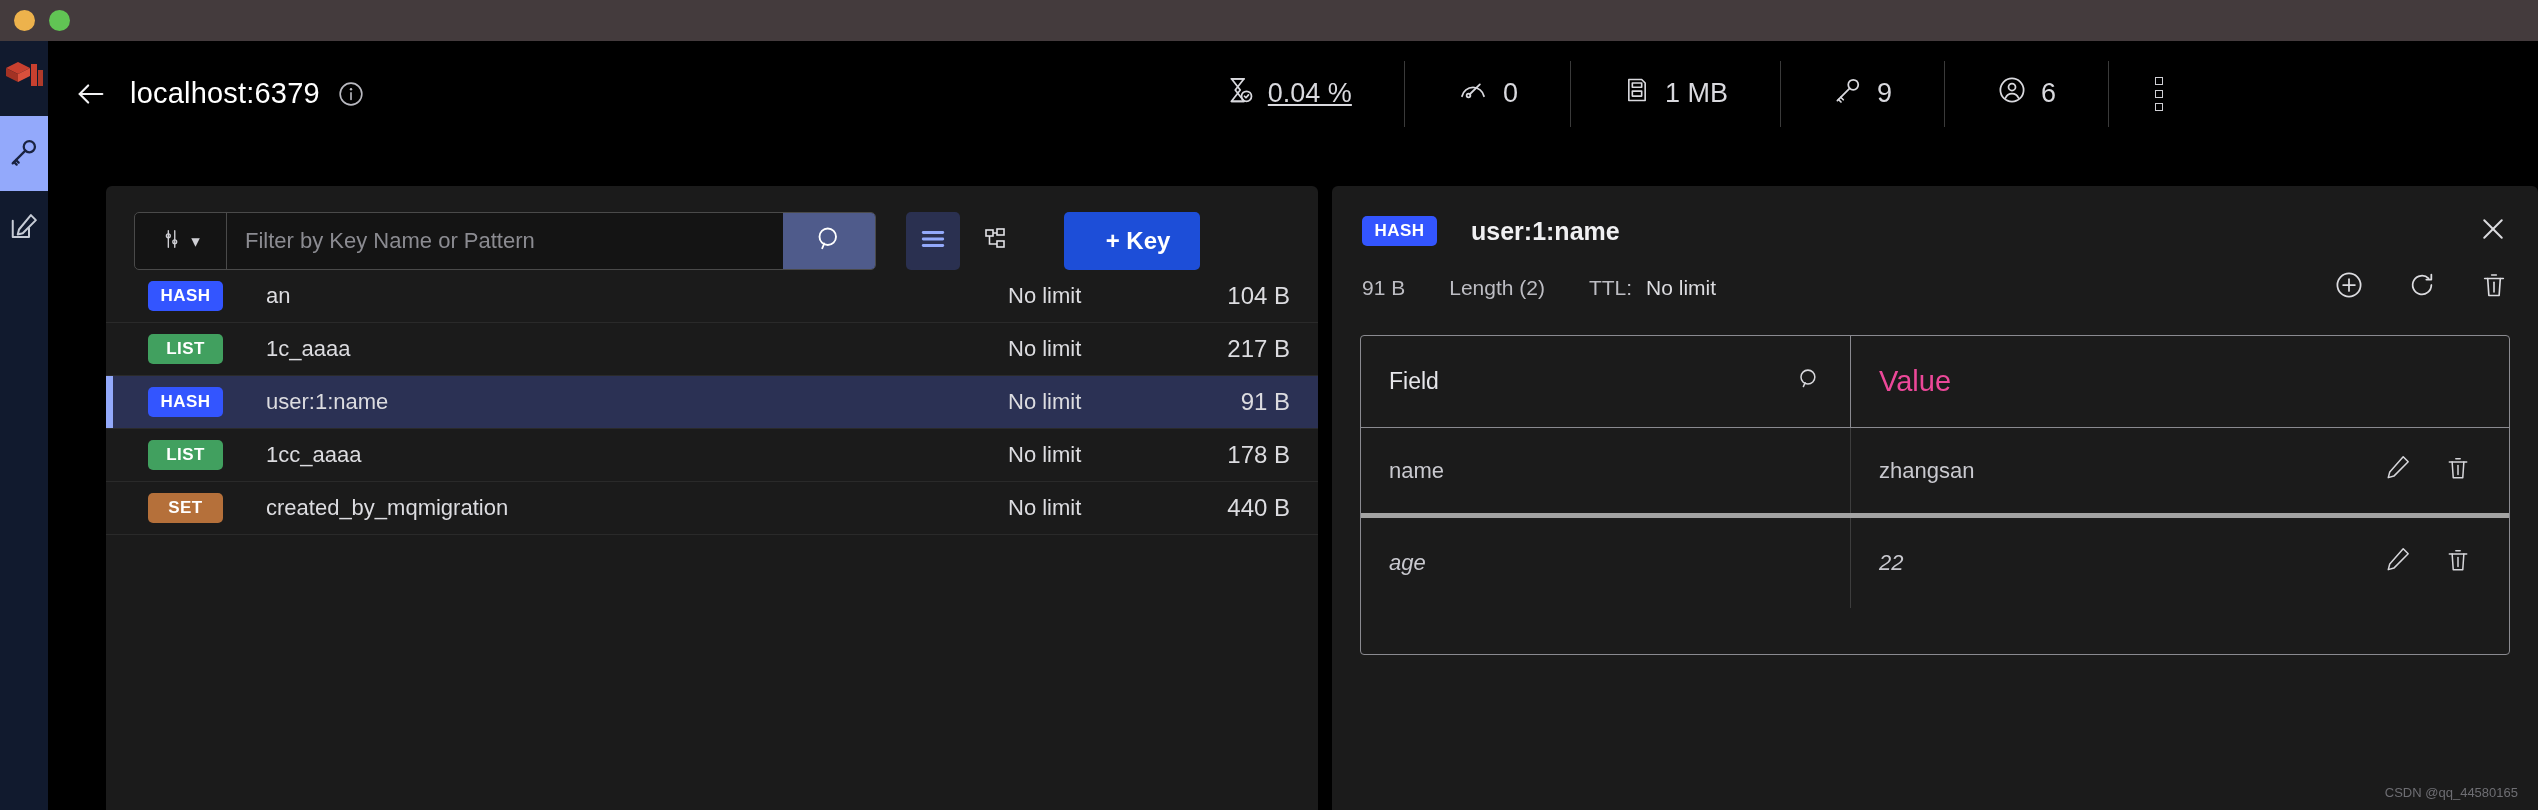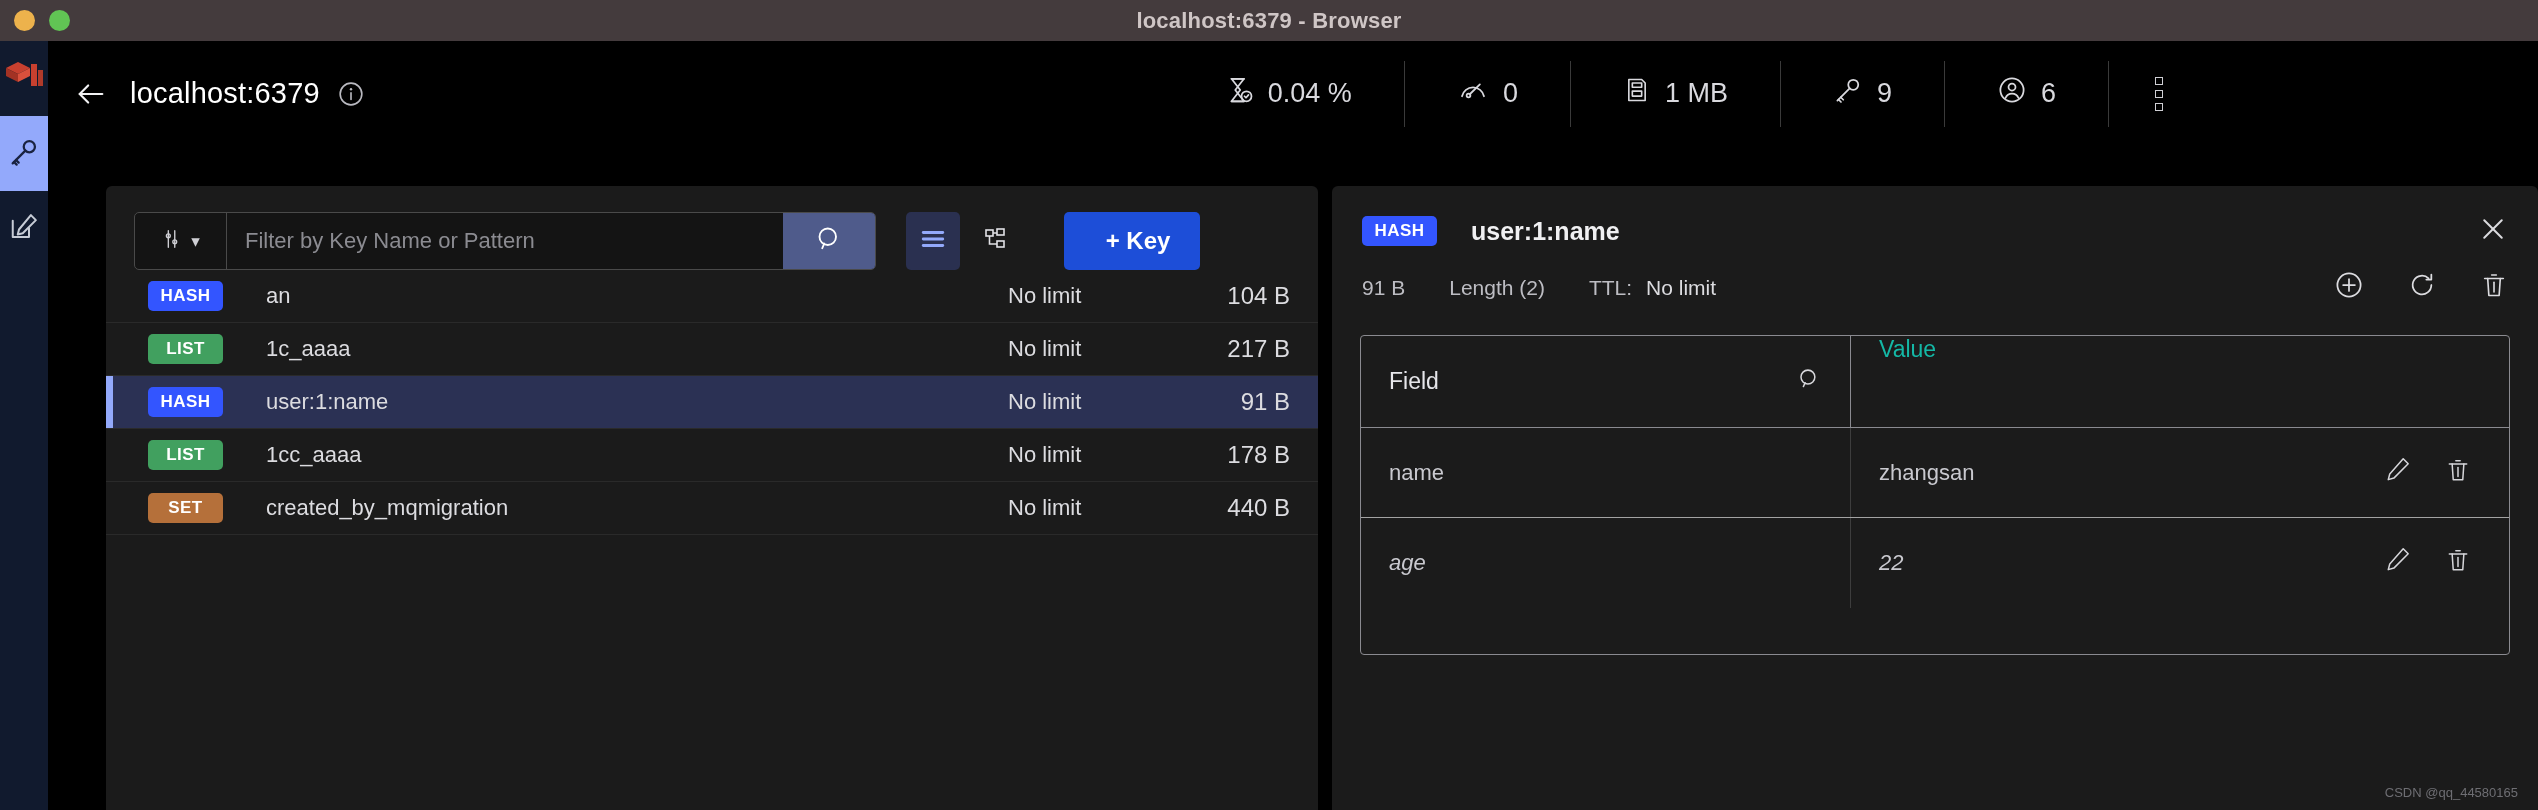--- a/index.html
+++ b/index.html
@@ -45,21 +45,21 @@
   .host-title {
     margin-left:22px; color:#fff; font-size:29px; font-weight:400; letter-spacing:.2px;
   }
   .info-icon { margin-left:18px; width:26px; height:26px; }
   .metrics { margin-left:auto; display:flex; align-items:center; height:66px; }
   .metric {
     display:flex; align-items:center; gap:14px;
     padding:0 52px; height:66px; color:#d9d9de; font-size:27px;
     border-left:1px solid #3a3a3a;
   }
-  .metric:first-child { border-left:none; padding-left:30px; }
+  .metric:first-child { border-left:none; padding-left:30px;text-decoration:underline; }
   .metric svg { flex:none; }
   .kebab { padding:0 40px 0 46px; height:66px; display:flex; align-items:center; border-left:1px solid #3a3a3a; }
   .kebab .sq { width:8px; height:8px; border:1.6px solid #cfcfd4; margin:2.5px 0; }
   .kebab-wrap { display:flex; flex-direction:column; align-items:center; }
 
   
   .left-panel {
     position:absolute; left:106px; top:186px; width:1212px; height:624px;
     background:#1b1b1b; border-radius:6px 6px 0 0; overflow:hidden;
   }
@@ -146,22 +146,22 @@
   .kv-table {
     margin:30px 28px 0 28px; border:1px solid #8a8a90;
     border-radius:4px; overflow:hidden; height:320px;
   }
   .kv-head { display:flex; height:92px; border-bottom:1px solid #8a8a90; }
   .kv-head .c1 {
     width:490px; border-right:1px solid #8a8a90;
     display:flex; align-items:center; padding:0 28px; color:#e6e6ea; font-size:23px;
   }
   .kv-head .c1 .s { margin-left:auto; cursor:pointer; }
-  .kv-head .c2 { flex:1; display:flex; align-items:flex-start; padding:0 28px; color:#14b8a6; font-size:23px; }
-  .kv-row { display:flex; height:90px; border-bottom:1px solid #a3a3a3; }
+  .kv-head .c2 { flex:1; display:flex; align-items:center; padding:0 28px; color:#ec4899; font-size:29px; }
+  .kv-row { display:flex; height:90px; border-bottom:5px solid #a3a3a3; }
   .kv-row:last-child { border-bottom:none;font-style:italic; }
   .kv-row .c1 {
     width:490px; border-right:1px solid #3d3d3d; display:flex; align-items:center;
     padding:0 28px; color:#c9c9cf; font-size:22px;
   }
   .kv-row .c2 {
     flex:1; display:flex; align-items:center; padding:0 28px; color:#c9c9cf; font-size:22px;
   }
   .kv-row .row-acts { margin-left:auto; display:flex; gap:34px; padding-right:10px; }
   .kv-row .row-acts span { cursor:pointer; }
@@ -173,21 +173,20 @@
 </head>
 <body>
 
 <div class="app">
 
   <div class="titlebar">
     <div class="dots">
       <div class="dot yellow"></div>
       <div class="dot green"></div>
     </div>
-    <div class="title-text">localhost:6379 - Browser</div>
   </div>
 
   <div class="sidebar">
     <div class="sb-logo">
       <span>
         <svg width="40" height="38" viewBox="0 0 40 38">
           <path d="M2 10 L14 4 L26 10 L14 16 Z" fill="#c8402f"></path>
           <path d="M2 10 L2 18 L14 24 L14 16 Z" fill="#a33224"></path>
           <path d="M14 16 L14 24 L26 18 L26 10 Z" fill="#d9503c"></path>
           <rect x="27" y="6" width="6" height="22" fill="#c8402f"></rect>

